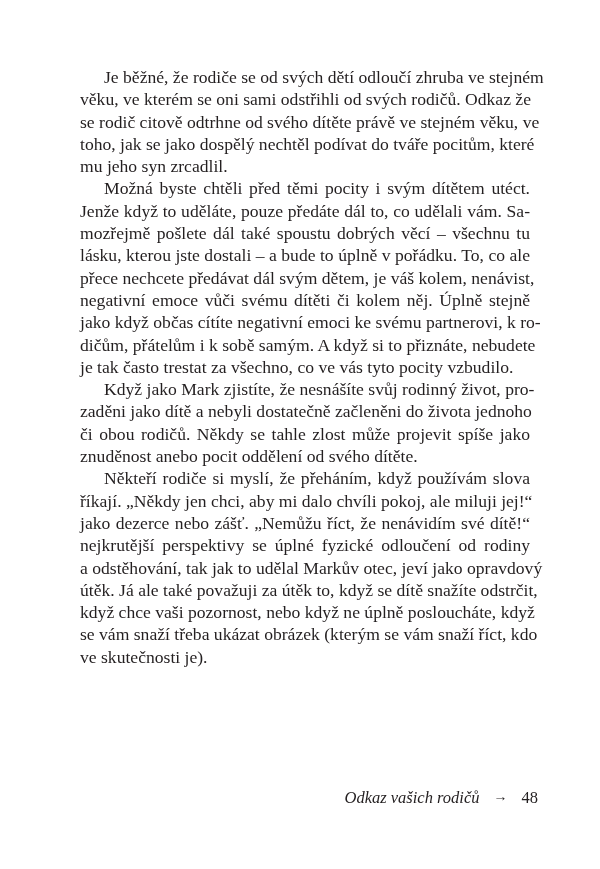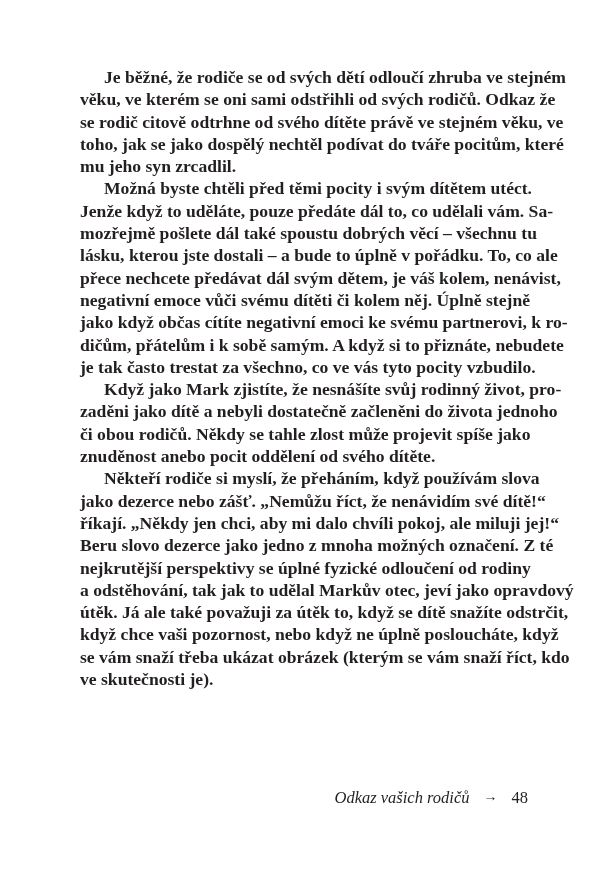--- a/index.html
+++ b/index.html
@@ -15,40 +15,39 @@
     }
     .page {
       position: absolute;
       left: 80px;
       top: 66px;
       width: 450px;
       font-family: "Liberation Serif", "DejaVu Serif", serif;
       font-size: 17.6px;
       line-height: 22.3px;
       color: #231f20;
-      font-weight: bold;
     }
     .line {
       display: block;
       white-space: nowrap;
       text-align: justify;
       text-align-last: justify;
       height: 22.3px;
       overflow: visible;
     }
     .line.indent {
       padding-left: 24px;
     }
     .line.last {
       text-align-last: left;
     }
     .footer {
       position: absolute;
       top: 788px;
-      right: 72px;
+      right: 62px;
       font-family: "Liberation Serif", "DejaVu Serif", serif;
       font-size: 16.5px;
       color: #231f20;
       display: flex;
       align-items: baseline;
       gap: 14px;
     }
     .running-title {
       font-style: italic;
     }
@@ -85,23 +84,22 @@
 
   <div class="paragraph">
     <span class="line indent">Když jako Mark zjistíte, že nesnášíte svůj rodinný život, pro-</span>
     <span class="line">zaděni jako dítě a nebyli dostatečně začleněni do života jednoho</span>
     <span class="line">či obou rodičů. Někdy se tahle zlost může projevit spíše jako</span>
     <span class="line last">znuděnost anebo pocit oddělení od svého dítěte.</span>
   </div>
 
   <div class="paragraph">
     <span class="line indent">Někteří rodiče si myslí, že přeháním, když používám slova</span>
+    <span class="line">říkají. „Někdy jen chci, aby mi dalo chvíli pokoj, ale miluji jej!“</span>
     <span class="line">jako dezerce nebo zášť. „Nemůžu říct, že nenávidím své dítě!“</span>
-    <span class="line">říkají. „Někdy jen chci, aby mi dalo chvíli pokoj, ale miluji jej!“</span>
-    <span class="line">Beru slovo dezerce jako jedno z mnoha možných označení. Z té</span>
     <span class="line">nejkrutější perspektivy se úplné fyzické odloučení od rodiny</span>
     <span class="line">a odstěhování, tak jak to udělal Markův otec, jeví jako opravdový</span>
     <span class="line">útěk. Já ale také považuji za útěk to, když se dítě snažíte odstrčit,</span>
     <span class="line">když chce vaši pozornost, nebo když ne úplně posloucháte, když</span>
     <span class="line">se vám snaží třeba ukázat obrázek (kterým se vám snaží říct, kdo</span>
     <span class="line last">ve skutečnosti je).</span>
   </div>
 </div>
 
 <div class="footer">

